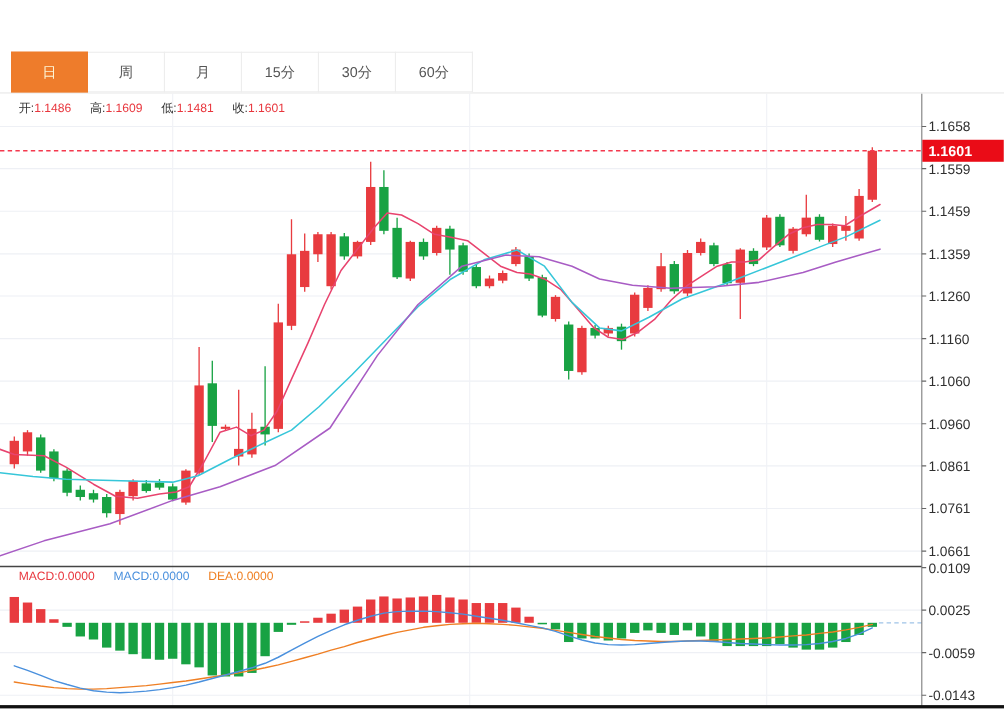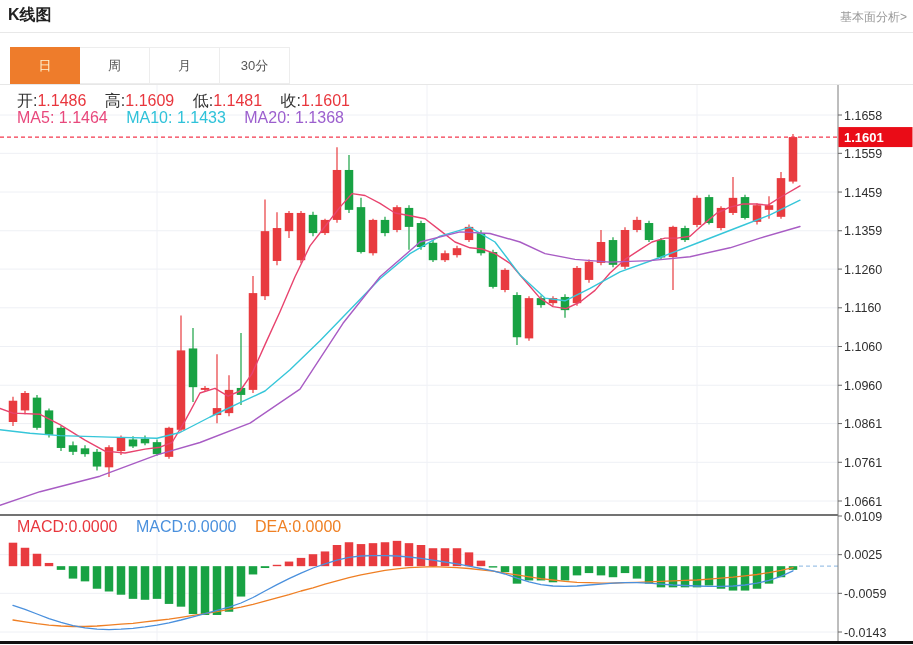--- a/index.html
+++ b/index.html
@@ -7,53 +7,46 @@
        font-family:"Liberation Sans","DejaVu Sans",sans-serif;}
   .hdr{position:absolute;top:0;left:0;right:0;height:32px;border-bottom:1px solid #e8e8e8;}
   .hdr .title{position:absolute;left:8px;top:5px;font-size:16px;font-weight:bold;color:#222;}
   .hdr .link{position:absolute;right:6px;top:9px;font-size:12px;color:#999;text-decoration:none;cursor:pointer;}
   .tabs-row{position:absolute;top:47px;left:0;right:0;height:38px;border-bottom:1px solid #e7e7e7;
             padding-left:10px;display:flex;box-sizing:border-box;}
   .tab{width:70px;height:37px;box-sizing:border-box;border:1px solid #ededed;border-left:none;
        display:flex;align-items:center;justify-content:center;font-size:13px;color:#555;cursor:pointer;background:#fff;}
   .tab:first-child{border-left:1px solid #ededed;}
   .tab.active{background:#ee7c2b;border-color:#ee7c2b;color:#fdf4d3;}
-  .legend-row{position:absolute;left:17px;font-size:16px;white-space:nowrap;z-index:5;}
+  .legend-row{position:absolute;left:17px;font-size:11px;white-space:nowrap;z-index:5;}
   .legend-row .lab{color:#333;}
   .legend-row .gap{display:inline-block;width:14px;}
   .v-red{color:#e8363d;} .v-ma5{color:#e8487c;} .v-ma10{color:#2fc2d9;} .v-ma20{color:#9c5fce;}
   .v-diff{color:#4a90dd;} .v-dea{color:#ef8024;}
   svg{position:absolute;left:0;top:85px;}
 </style>
 </head>
 <body>
 
 <div class="app">
-  <div class="hdr">
-    <span class="title">K线图</span>
-    <span class="link">基本面分析&gt;</span>
-  </div>
 
   <div class="tabs-row">
     <div class="tab active">日</div>
     <div class="tab">周</div>
     <div class="tab">月</div>
+    <div class="tab">15分</div>
     <div class="tab">30分</div>
+    <div class="tab">60分</div>
   </div>
 
   <div class="legend-row" style="top:91px;">
     <span class="lab">开:</span><span class="v-red">1.1486</span><span class="gap"></span>
     <span class="lab">高:</span><span class="v-red">1.1609</span><span class="gap"></span>
     <span class="lab">低:</span><span class="v-red">1.1481</span><span class="gap"></span>
     <span class="lab">收:</span><span class="v-red">1.1601</span>
-  </div>
-  <div class="legend-row" style="top:109px;">
-    <span class="v-ma5">MA5:</span> <span class="v-ma5">1.1464</span><span class="gap"></span>
-    <span class="v-ma10">MA10:</span> <span class="v-ma10">1.1433</span><span class="gap"></span>
-    <span class="v-ma20">MA20:</span> <span class="v-ma20">1.1368</span>
   </div>
   <div class="legend-row" style="top:518px;">
     <span class="v-red">MACD:</span><span class="v-red">0.0000</span><span class="gap"></span>
     <span class="v-diff">MACD:</span><span class="v-diff">0.0000</span><span class="gap"></span>
     <span class="v-dea">DEA:</span><span class="v-dea">0.0000</span>
   </div>
 
   <svg id="chart" width="913" height="560" viewBox="0 0 913 560">
       <line x1="0" y1="30" x2="838" y2="30" stroke="#eef0f5" stroke-width="1"></line>
       <line x1="0" y1="68.32898696088276" x2="838" y2="68.32898696088276" stroke="#eef0f5" stroke-width="1"></line>

